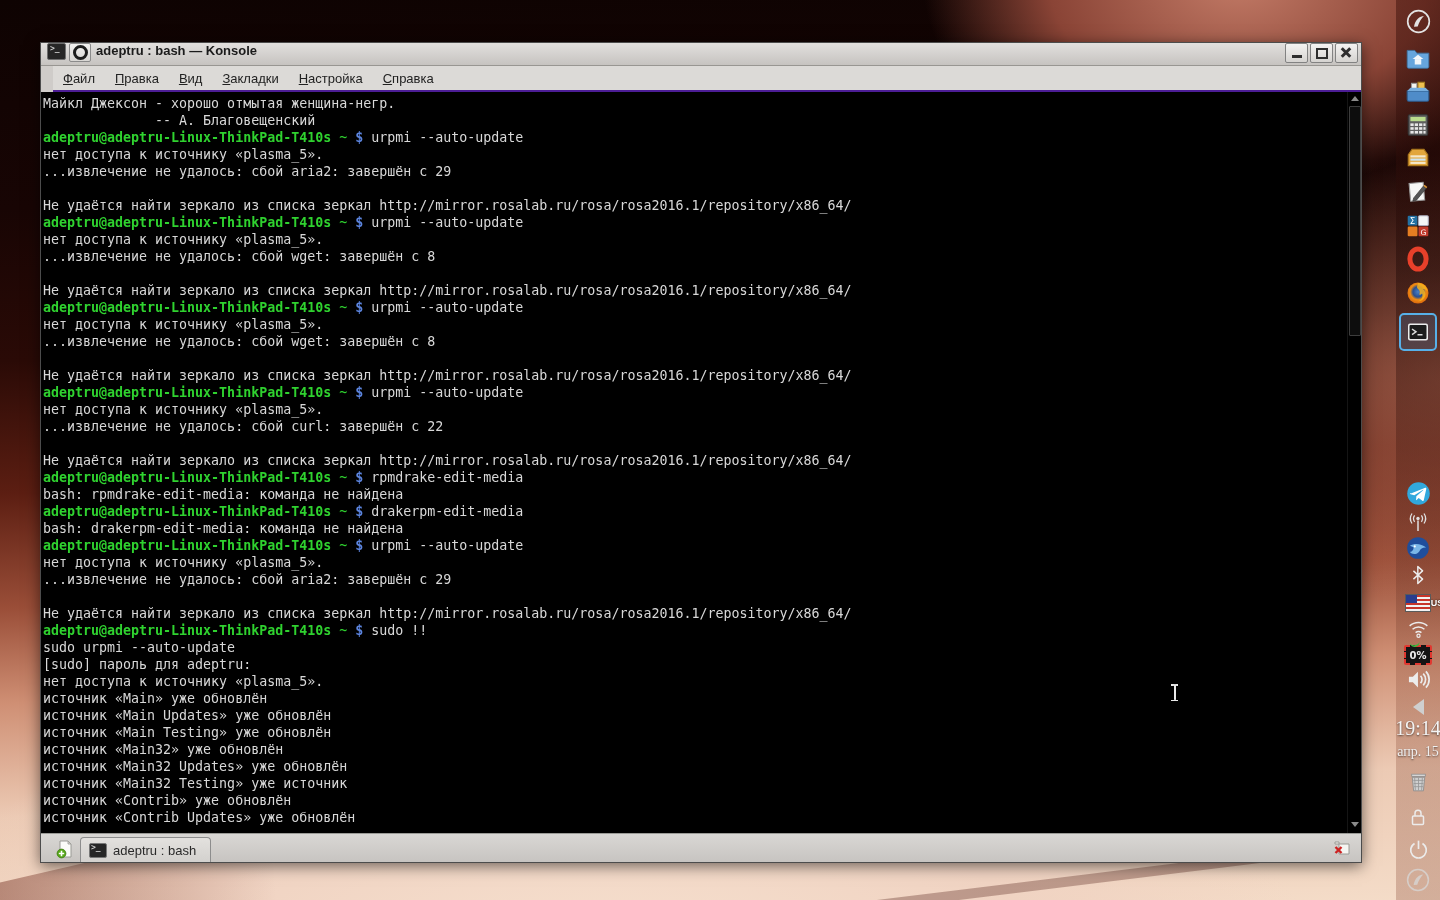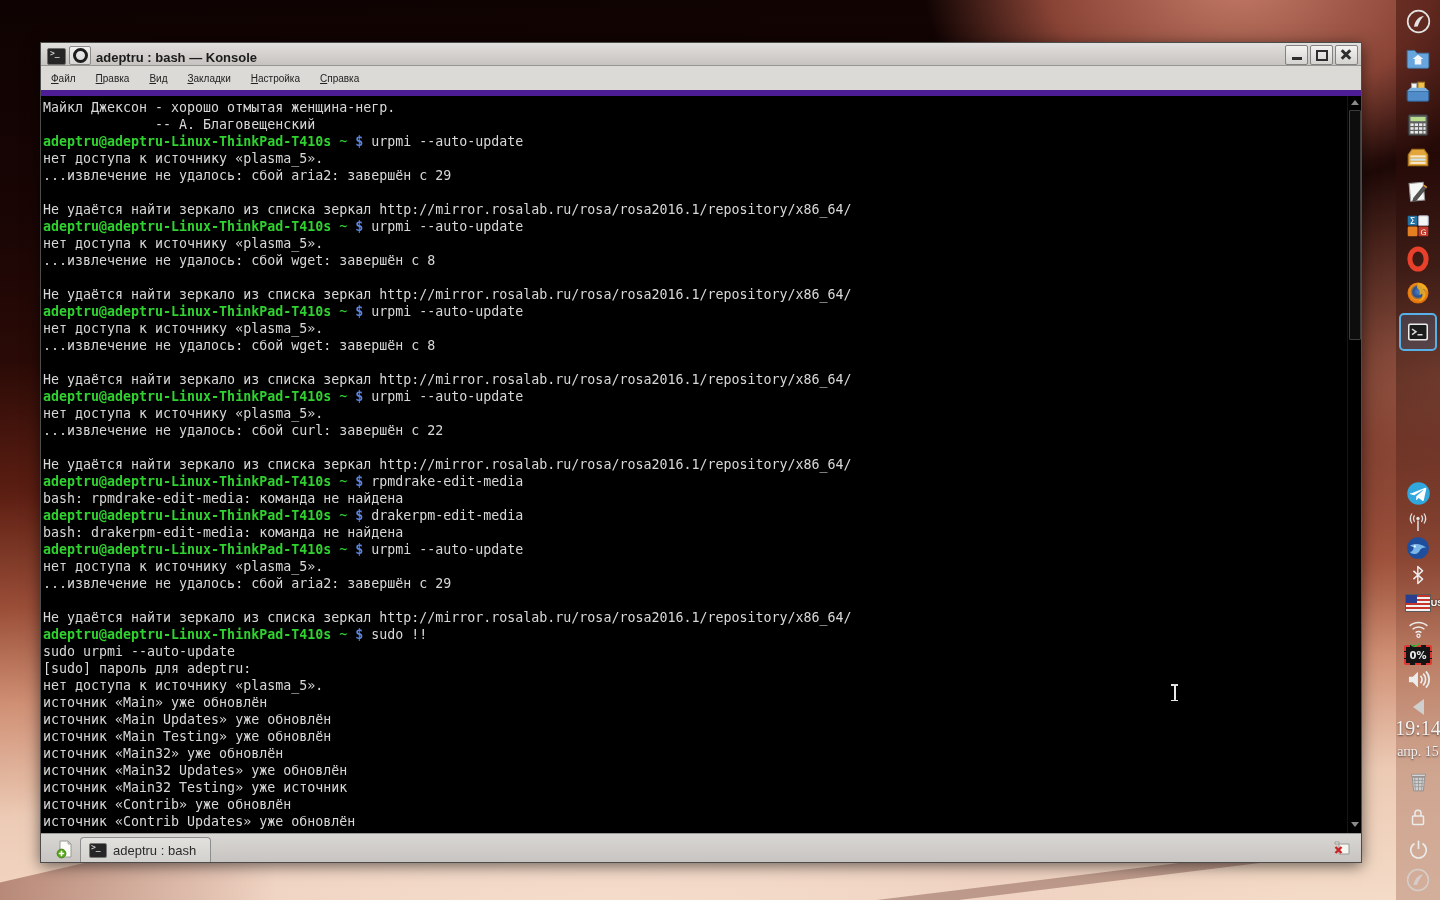--- a/index.html
+++ b/index.html
@@ -14,39 +14,39 @@
   .bg-stroke{position:absolute;pointer-events:none;}
   #bg-stroke-left{left:-70px;bottom:-30px;width:430px;height:80px;
     background:linear-gradient(100deg, rgba(96,22,10,.5), rgba(96,22,10,0) 80%);transform:rotate(-13deg);}
   #bg-stroke-right{right:140px;bottom:10px;width:520px;height:10px;
     background:rgba(70,18,9,.30);transform:rotate(-7deg);border-radius:5px;}
 
   
   #win{position:absolute;left:40px;top:42px;width:1320px;height:819px;
     border:1px solid #4c4c4c;box-shadow:0 3px 14px rgba(0,0,0,.55);
     display:flex;flex-direction:column;background:#cfccc9;}
-  #titlebar{height:22px;flex:0 0 22px;display:flex;align-items:flex-end;
+  #titlebar{height:22px;flex:0 0 22px;display:flex;align-items:flex-start;
     background:linear-gradient(#e2e0de,#c6c3c0);border-bottom:1px solid #989692;padding:0 3px;}
   .tb-appicon{width:17px;height:15px;background:#262626;border:1px solid #6e6e6e;border-radius:2px;
     margin:0 3px 0 3px;position:relative;}
   .tb-appicon::before{content:">_";position:absolute;left:2px;top:0px;font:bold 8px "DejaVu Sans Mono",monospace;color:#cfcfcf;}
   .tb-menu-btn{width:20px;height:17px;background:linear-gradient(#f2f1f0,#d8d6d3);border:1px solid #8b8b8b;
     border-radius:2px;margin-right:5px;display:flex;align-items:center;justify-content:center;}
   .tb-menu-btn i{display:block;width:9px;height:9px;border:3px solid #1d1d1d;border-radius:50%;}
   #title-text{font-weight:bold;font-size:13px;color:#1b1b1b;flex:1 1 auto;white-space:nowrap;overflow:hidden;}
   .winbtn{width:21px;height:18px;margin-left:2px;background:linear-gradient(#f4f3f2,#d5d3d0);
     border:1px solid #828282;border-radius:2px;display:flex;align-items:center;justify-content:center;position:relative;}
   .winbtn .g-min{width:10px;height:3px;background:#2e2e2e;margin-top:7px;}
   .winbtn .g-max{width:8px;height:7px;border:2px solid #2e2e2e;}
   .winbtn .g-x1,.winbtn .g-x2{position:absolute;left:4px;top:7px;width:12px;height:3px;background:#2e2e2e;}
   .winbtn .g-x1{transform:rotate(45deg);}
   .winbtn .g-x2{transform:rotate(-45deg);}
 
-  #menubar{height:24px;flex:0 0 24px;background:#dcdad7;border-bottom:6px solid #4c1d95;
-    display:flex;align-items:center;padding-left:10px;font-size:10px;color:#222;}
+  #menubar{height:24px;flex:0 0 24px;background:#dcdad7;border-bottom:2px solid #4c1d95;
+    display:flex;align-items:center;padding-left:10px;font-size:13px;color:#222;margin-left:12px;}
   .menu-item{margin-right:20px;white-space:nowrap;}
   .menu-item u{text-decoration:underline;}
 
   #term{flex:1 1 auto;position:relative;background:#000;overflow:hidden;display:flex;}
   #term-lines{flex:1 1 auto;padding:3px 0 0 2px;font-family:"DejaVu Sans Mono",monospace;
     font-size:13.3px;line-height:17px;color:#d8d8d8;}
   .tline{white-space:pre;height:17px;}
   .seg-usr{color:#2fd22f;font-weight:bold;margin-top:24px;}
   .seg-tld{color:#2fd22f;}
   .seg-dol{color:#5c85e0;font-weight:bold;}

